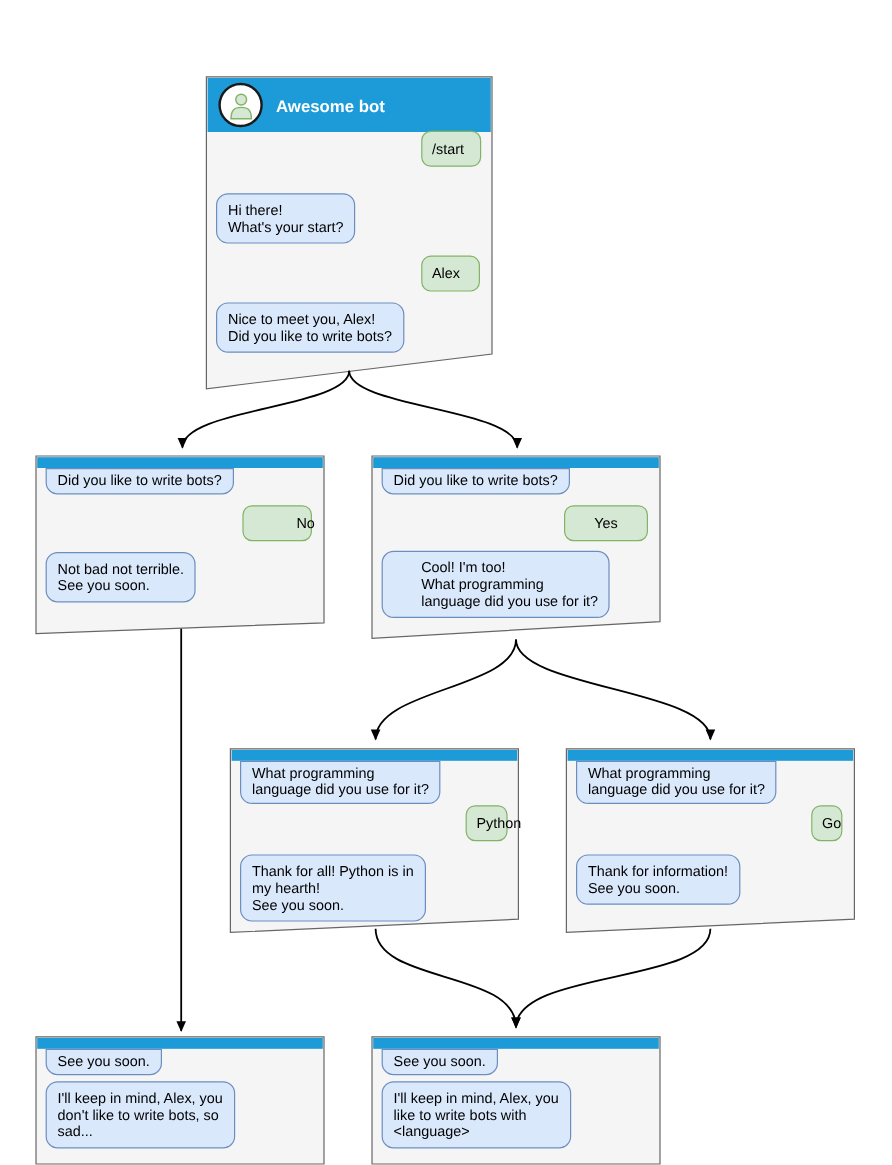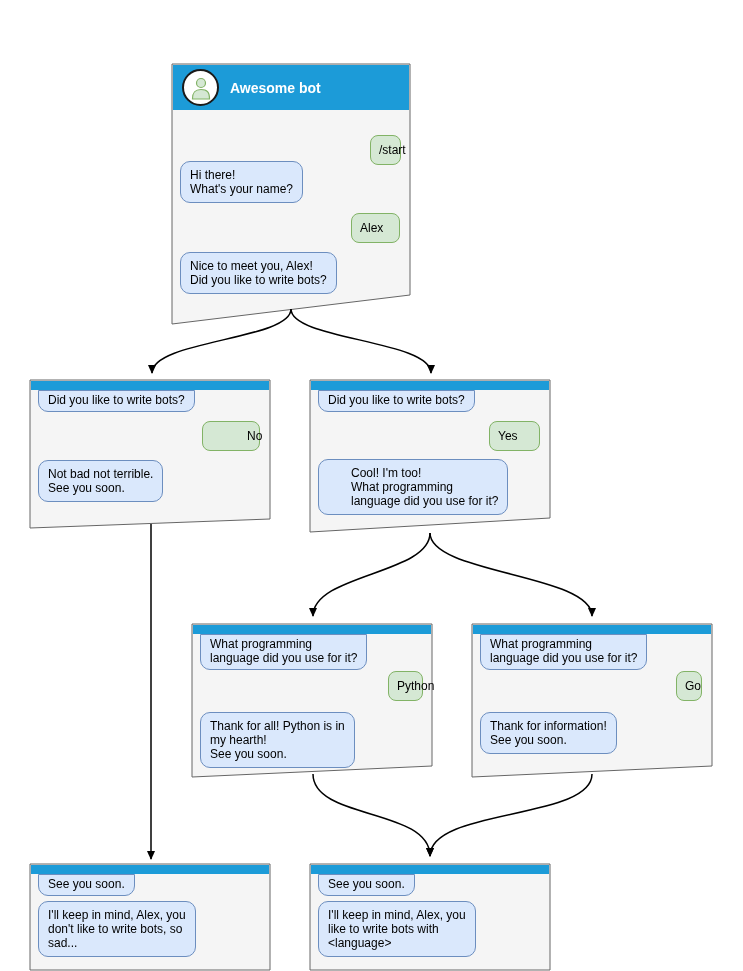--- a/index.html
+++ b/index.html
@@ -82,34 +82,34 @@
     <span class="window-title">Awesome bot</span>
   </div>
 
   <div class="strip" style="left:31px;top:349px;"></div>
   <div class="strip" style="left:311px;top:349px;"></div>
   <div class="strip" style="left:193px;top:593px;"></div>
   <div class="strip" style="left:473px;top:593px;"></div>
   <div class="strip" style="left:31px;top:833px;"></div>
   <div class="strip" style="left:311px;top:833px;"></div>
 
-  <div class="bubble user" style="right:342px;top:103px;width:31px;">/start</div>
+  <div class="bubble user" style="right:342px;top:77px;width:50px;">/start</div>
   <div class="bubble bot" style="left:180px;top:129px;">Hi there!
-What's your name?</div>
+What's your start?</div>
   <div class="bubble user" style="right:343px;top:181px;width:49px;">Alex</div>
   <div class="bubble bot" style="left:180px;top:220px;">Nice to meet you, Alex!
 Did you like to write bots?</div>
 
   <div class="bubble bot clipped" style="left:38px;top:358px;">Did you like to write bots?</div>
   <div class="bubble user" style="right:483px;top:389px;width:58px;padding-left:44px;">No</div>
   <div class="bubble bot" style="left:38px;top:428px;">Not bad not terrible.
 See you soon.</div>
 
   <div class="bubble bot clipped" style="left:318px;top:358px;">Did you like to write bots?</div>
-  <div class="bubble user" style="right:203px;top:389px;width:51px;">Yes</div>
+  <div class="bubble user" style="right:203px;top:389px;width:70px;text-align:center;">Yes</div>
   <div class="bubble bot" style="left:318px;top:427px;padding-left:32px;">Cool! I'm too!
 What programming
 language did you use for it?</div>
 
   <div class="bubble bot clipped" style="left:200px;top:602px;">What programming
 language did you use for it?</div>
   <div class="bubble user" style="right:320px;top:639px;width:35px;">Python</div>
   <div class="bubble bot" style="left:200px;top:680px;">Thank for all! Python is in
 my hearth!
 See you soon.</div>

